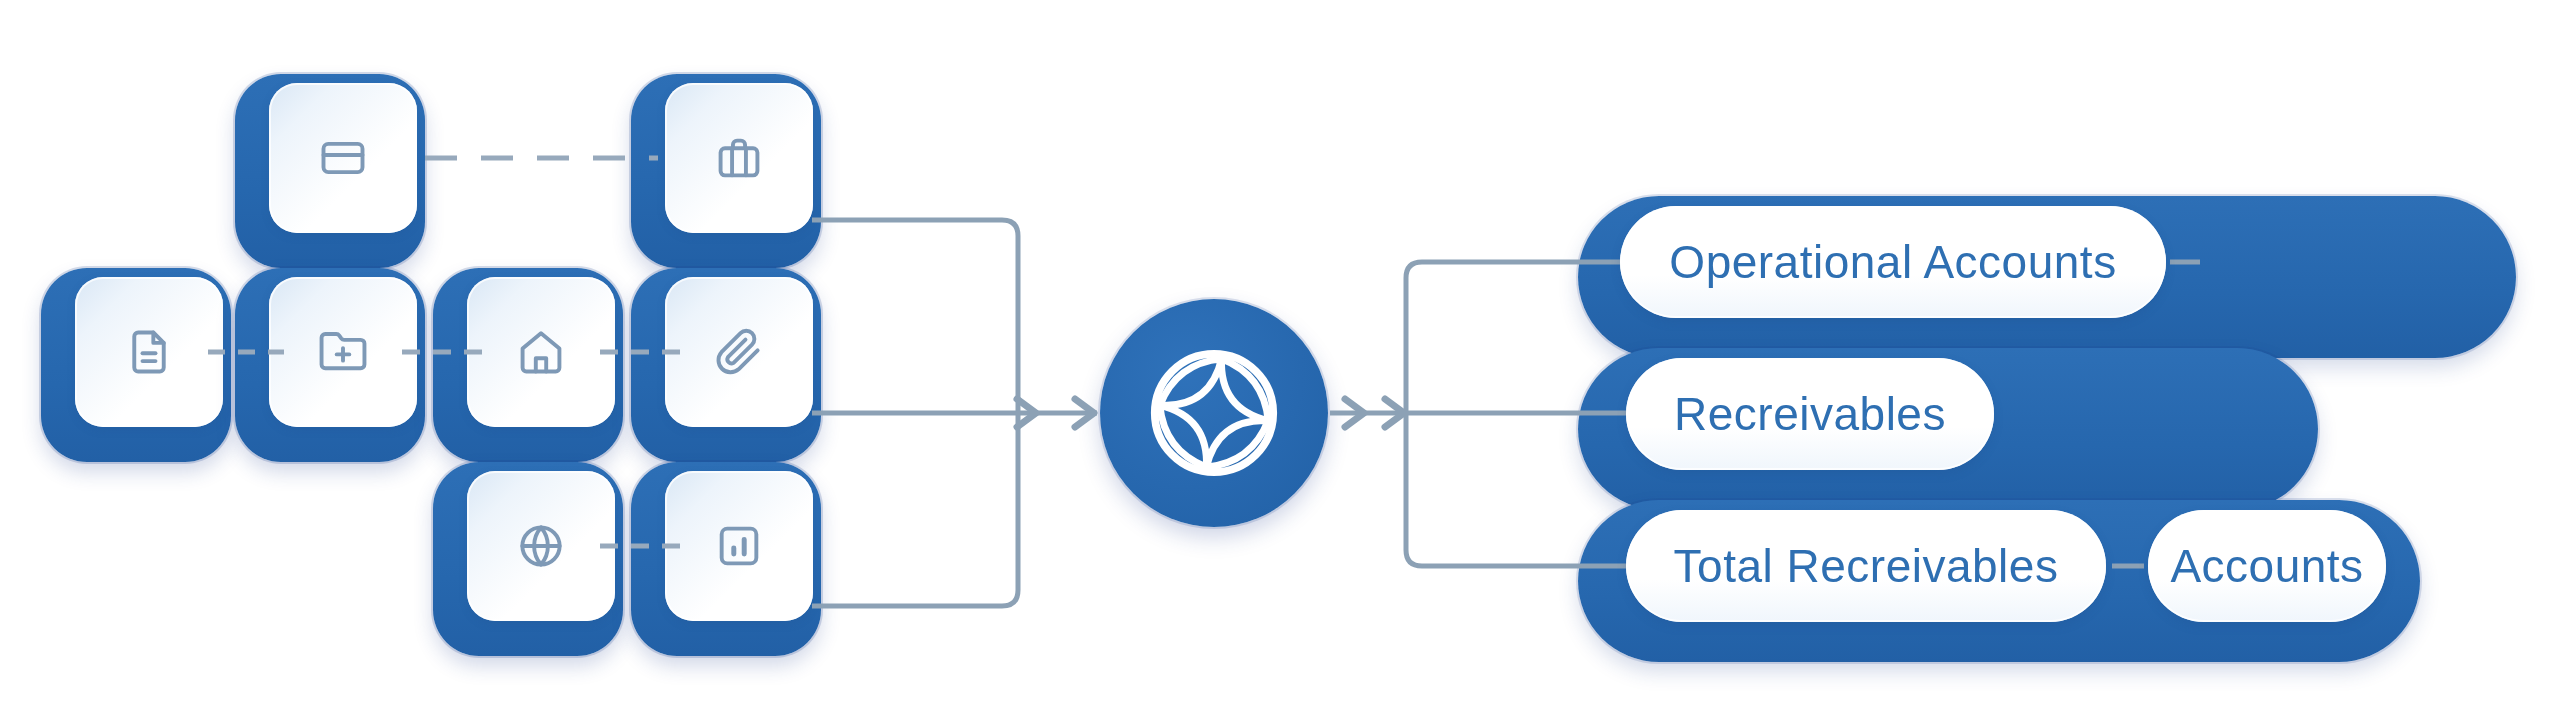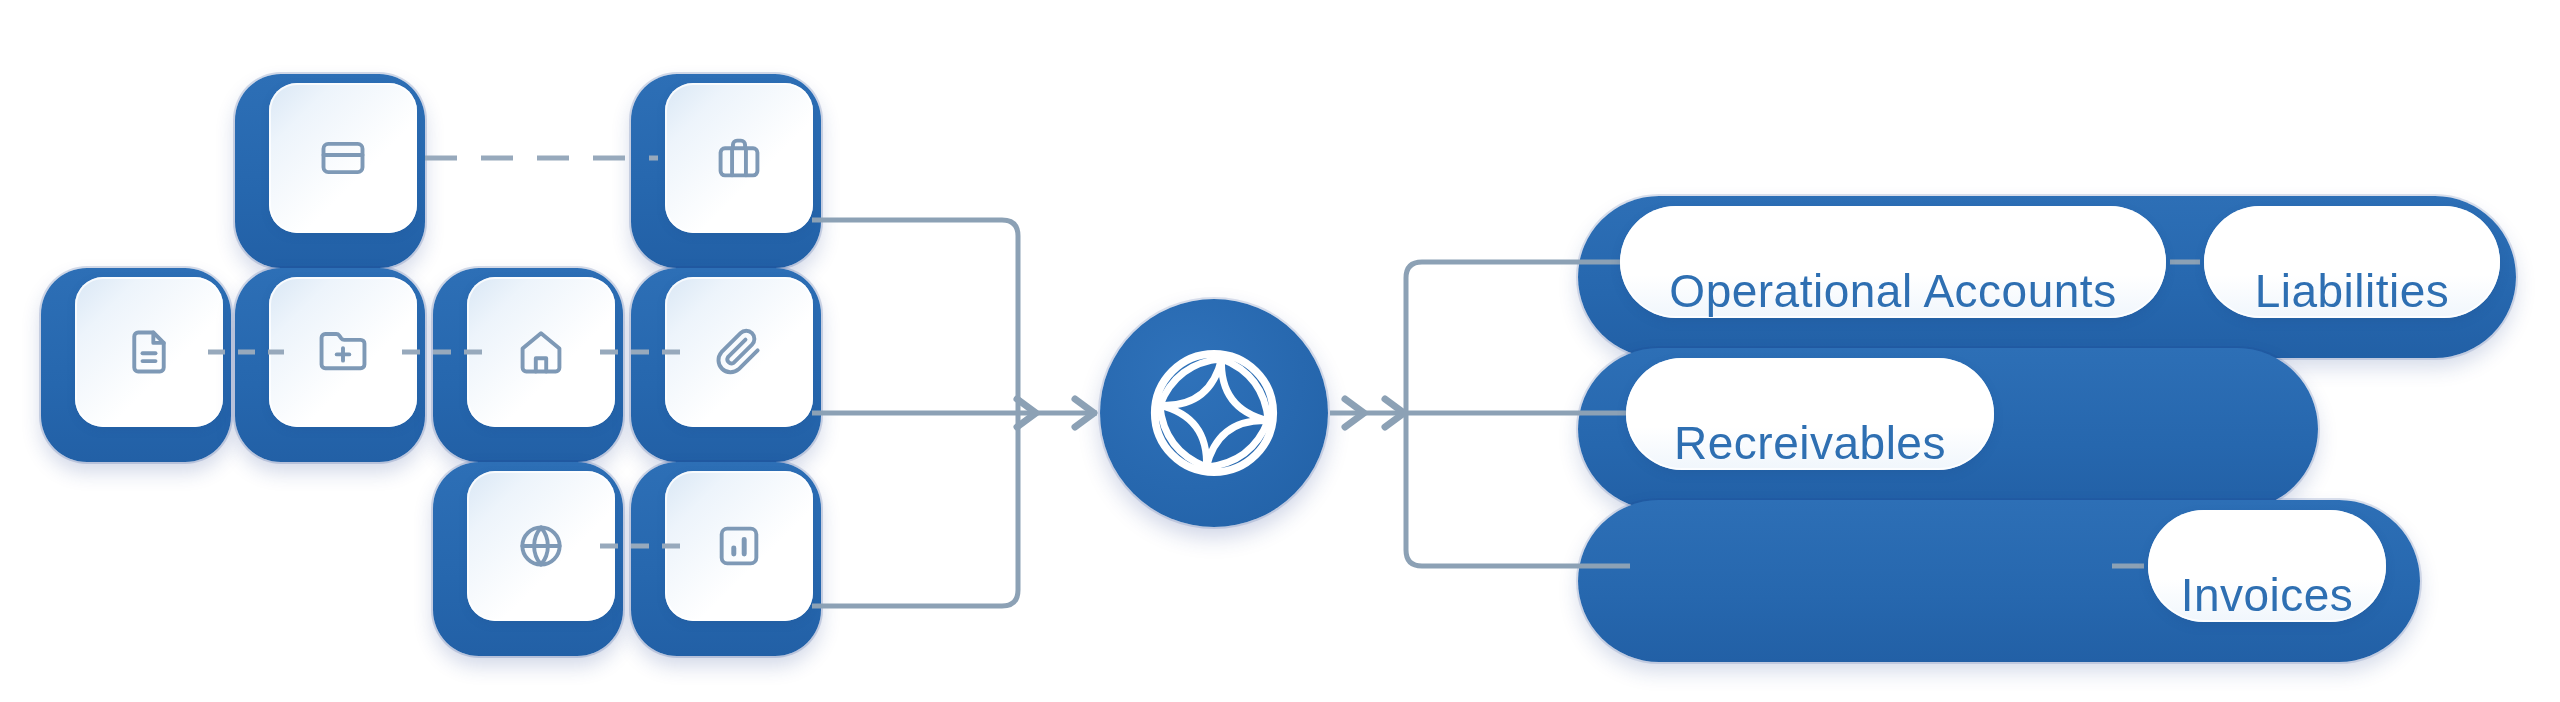--- a/index.html
+++ b/index.html
@@ -24,21 +24,21 @@
        display:flex;align-items:center;justify-content:center;}
   .hub svg{width:134px;height:134px;stroke:#ffffff;fill:none;stroke-linejoin:round;}
 
   
   .blob{position:absolute;height:162px;border-radius:81px;
         background:linear-gradient(180deg,#2d6fb6 0%,#2667ae 60%,#2260a6 100%);
         box-shadow:0 0 0 2px rgba(30,60,140,0.15), 0 10px 20px rgba(30,60,140,0.18);}
   .pill{position:absolute;height:112px;border-radius:56px;
         background:linear-gradient(180deg,#ffffff 0%,#ffffff 62%,#f0f6fc 100%);
         box-shadow:inset 0 0 0 2px rgba(255,255,255,0.8), 0 4px 10px rgba(34,78,140,0.22);
-        display:flex;align-items:flex-end;justify-content:center;}
+        display:flex;align-items:center;justify-content:center;}
   .pill span{color:#2E6FB2;font-size:46px;letter-spacing:0.5px;white-space:nowrap;}
 
   
   #wires{position:absolute;left:0;top:0;pointer-events:none;}
   .solid{stroke:#8CA1B5;stroke-width:5;fill:none;}
   .dash {stroke:#97A9BC;stroke-width:5;fill:none;}
   .chev {stroke:#8CA1B5;stroke-width:7;fill:none;stroke-linecap:round;stroke-linejoin:round;}
 </style>
 </head>
 <body>
@@ -159,23 +159,23 @@
     <path class="solid" d="M1626 262 H1422 Q1406 262 1406 278 V550 Q1406 566 1422 566 H1630"></path>
     <path class="solid" d="M1406 413 H1630"></path>
 
     <path class="solid" d="M2170 262 H2200"></path>
     <path class="solid" d="M2112 566 H2144"></path>
   </svg>
 
   <div class="pill" style="left:1620px;top:206px;width:546px">
     <span>Operational Accounts</span>
   </div>
-  <div class="pill" style="left:2204px;top:206px;width:296px">
-    <span>Liabilities</span>
-  </div>
   <div class="pill" style="left:1626px;top:358px;width:368px">
     <span>Recreivables</span>
   </div>
+  <div class="pill" style="left:1626px;top:510px;width:480px">
+    <span>Total Recreivables</span>
+  </div>
   <div class="pill" style="left:2148px;top:510px;width:238px">
-    <span>Invoices</span>
+    <span>Accounts</span>
   </div>
 
 </div>
 
 </body></html>

